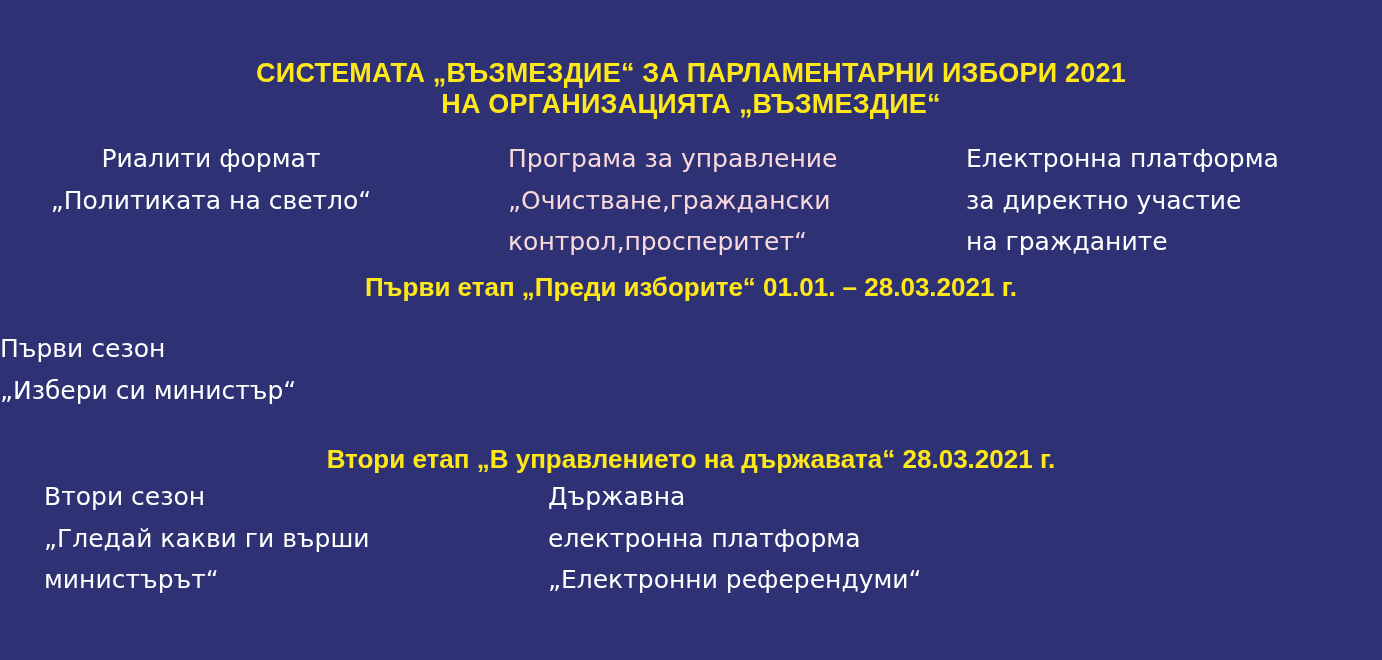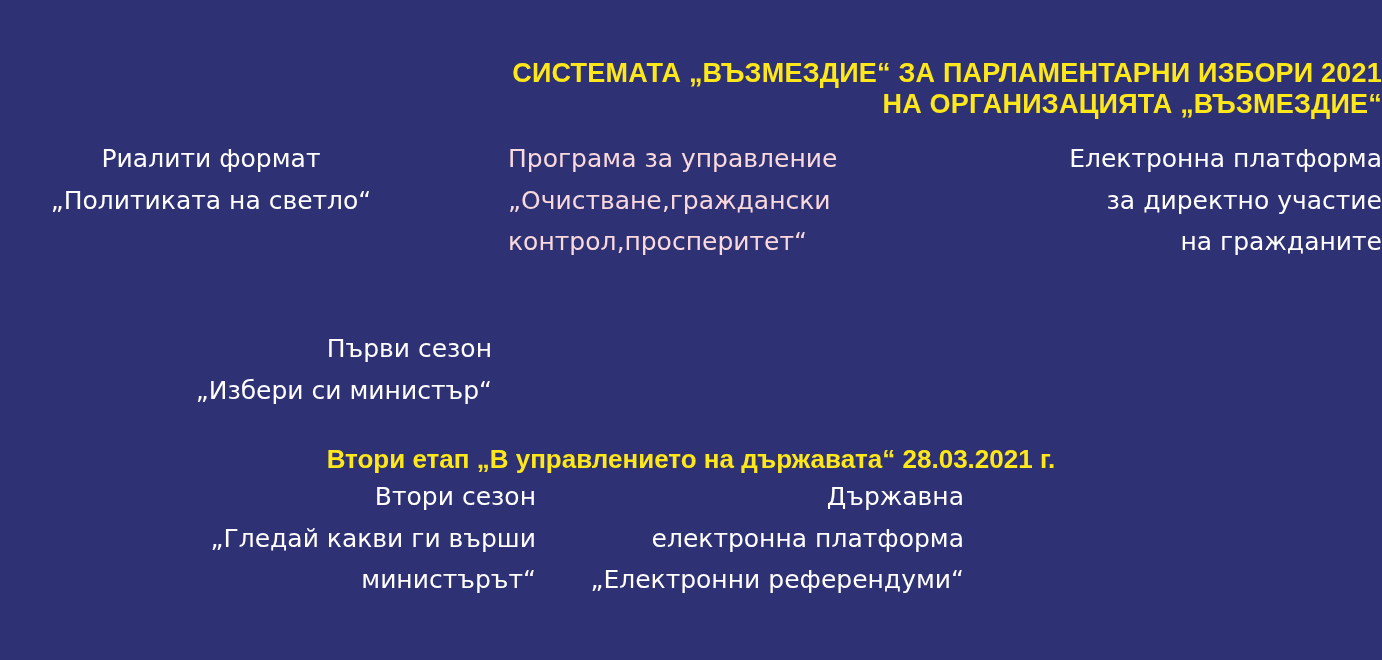--- a/index.html
+++ b/index.html
@@ -22,21 +22,21 @@
     height: 660px;
     box-sizing: border-box;
   }
 
   
   .title-block {
     position: absolute;
     left: 0;
     top: 58px;
     width: 1382px;
-    text-align: right;
+    text-align: center;
     line-height: 1.16;
   }
   .title-line {
     color: #ffe81a;
     font-family: "Liberation Sans", "DejaVu Sans", sans-serif;
     font-weight: bold;
     font-size: 27px;
     letter-spacing: 0.2px;
     white-space: nowrap;
   }
@@ -74,21 +74,21 @@
     font-size: 25px;
     line-height: 1.66;
     white-space: pre-line;
   }
   .col-1 { width: 492px; }
   .col-2 { width: 462px; padding-left: 16px; }
   .col-3 { width: 428px; padding-left: 12px; }
 
   .row-1 .col-1 { text-align: center; padding-left: 0; padding-right: 70px; }
 
-  .txt-white { color: #ffffff; text-align: right; }
+  .txt-white { color: #ffffff; }
   .txt-pink  { color: #f9d9dd; }
 </style>
 </head>
 <body>
 
 <div class="slide">
 
   <div class="title-block">
     <div class="title-line">СИСТЕМАТА „ВЪЗМЕЗДИЕ“ ЗА ПАРЛАМЕНТАРНИ ИЗБОРИ 2021</div>
     <div class="title-line">НА ОРГАНИЗАЦИЯТА „ВЪЗМЕЗДИЕ“</div>
@@ -98,20 +98,21 @@
     <div class="col col-1 txt-white">Риалити формат
 „Политиката на светло“</div>
     <div class="col col-2 txt-pink">Програма за управление
 „Очистване‚граждански
 контрол‚просперитет“</div>
     <div class="col col-3 txt-white">Електронна платформа
 за директно участие
 на гражданите</div>
   </div>
 
+  <div class="stage-line stage-1">Първи етап „Преди изборите“ 01.01. – 28.03.2021 г.</div>
 
   <div class="row row-2">
     <div class="col col-1 txt-white">Първи сезон
 „Избери си министър“</div>
   </div>
 
   <div class="stage-line stage-2">Втори етап „В управлението на държавата“ 28.03.2021 г.</div>
 
   <div class="row row-3">
     <div class="col col-1 txt-white">Втори сезон

